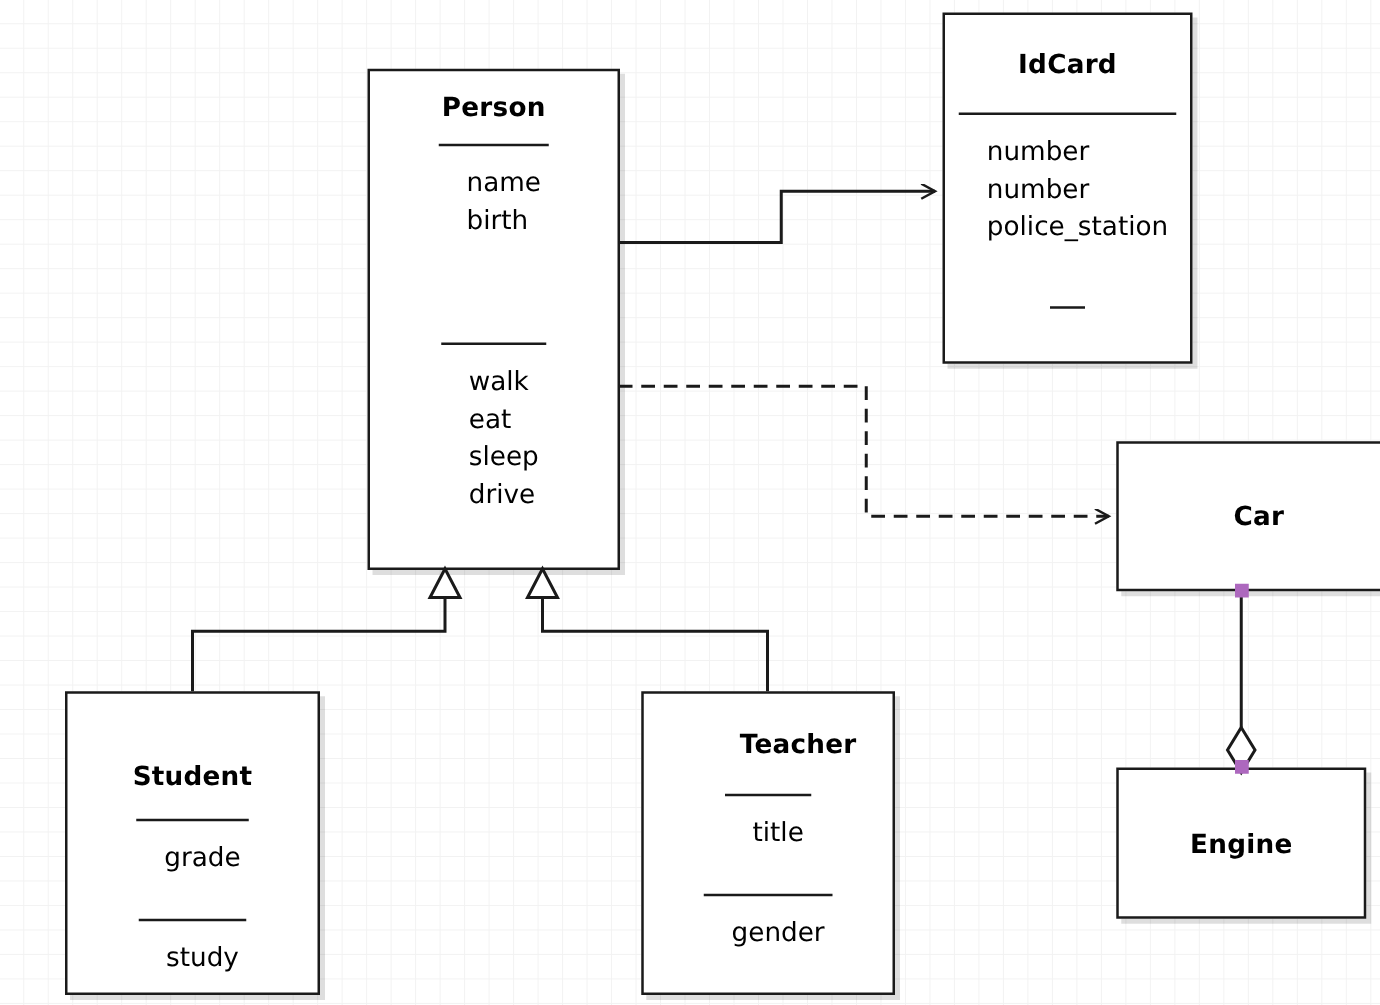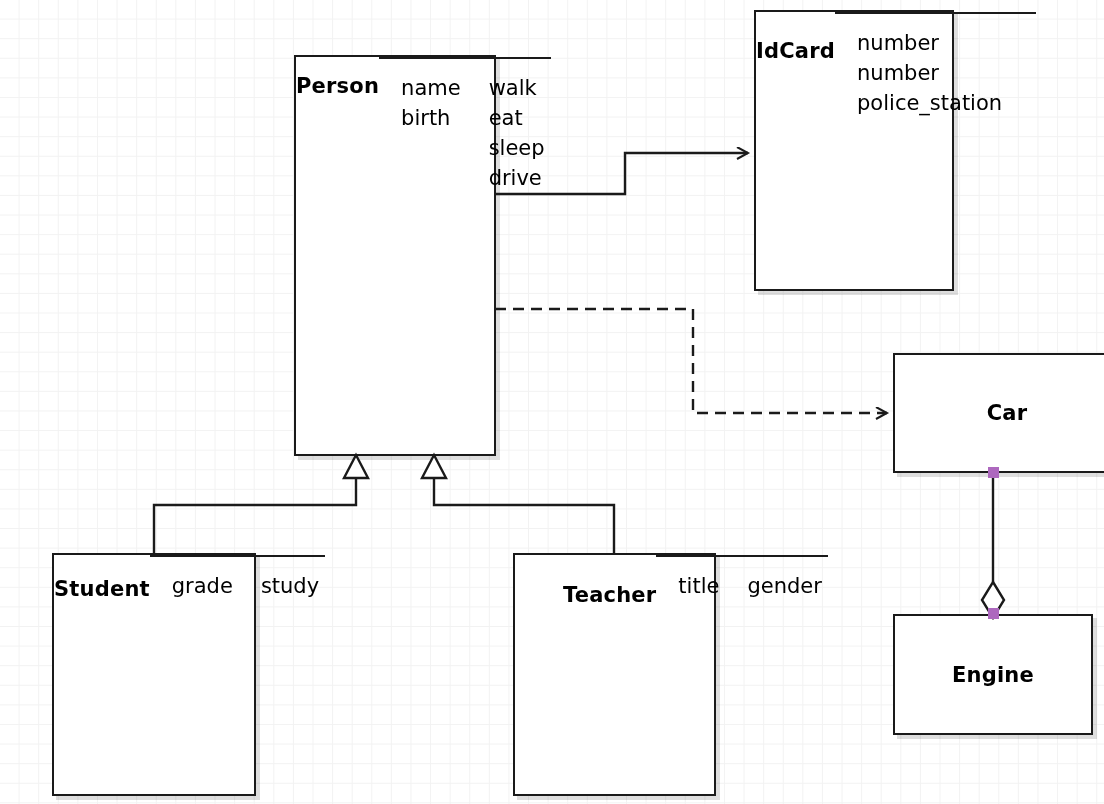--- a/index.html
+++ b/index.html
@@ -22,21 +22,23 @@
     font-family: "DejaVu Sans", "Liberation Sans", sans-serif;
   }
   
   .uml-class {
     position: absolute;
     box-sizing: border-box;
     background: #ffffff;
     border: 2px solid #1a1a1a;
     box-shadow: 4px 4px 0 rgba(0,0,0,0.13);
     display: flex;
+    flex-direction: column;
     z-index: 5;
+    align-items: center;
   }
   .compartment {
     box-sizing: border-box;
     position: relative;
   }
   .compartment + .compartment {
     border-top: 2px solid #1a1a1a;
   }
   .cmp-title {
     display: flex;
@@ -152,21 +154,21 @@
     </div>
   </div>
 
   <div class="uml-class" style="left:893px; top:614px; width:200px; height:121px;">
     <div class="compartment cmp-title" style="flex:1;">
       <span>Engine</span>
     </div>
   </div>
 
   <div class="uml-class" style="left:52px; top:553px; width:204px; height:243px;">
-    <div class="compartment cmp-title" style="height:68px;">
+    <div class="compartment cmp-title" style="height:68px;margin-top:32px;">
       <span>Student</span>
     </div>
     <div class="compartment cmp-body" style="height:80px;">
       <div class="row">grade</div>
     </div>
     <div class="compartment cmp-body" style="flex:1;">
       <div class="row">study</div>
     </div>
   </div>
 

